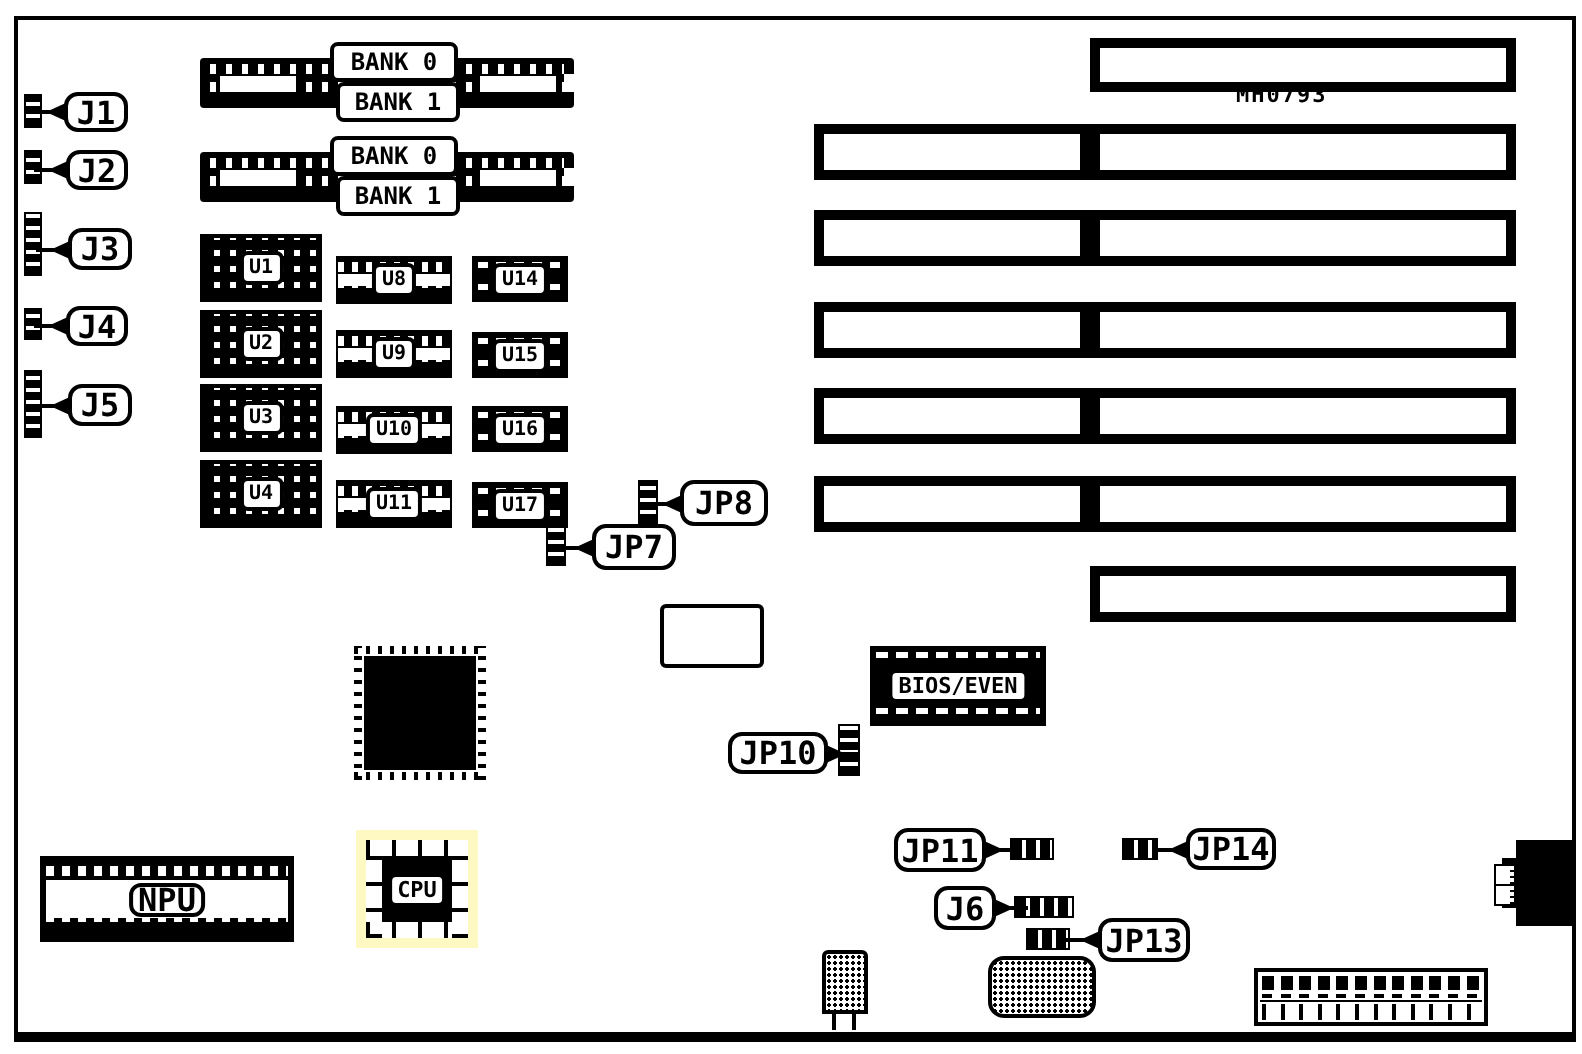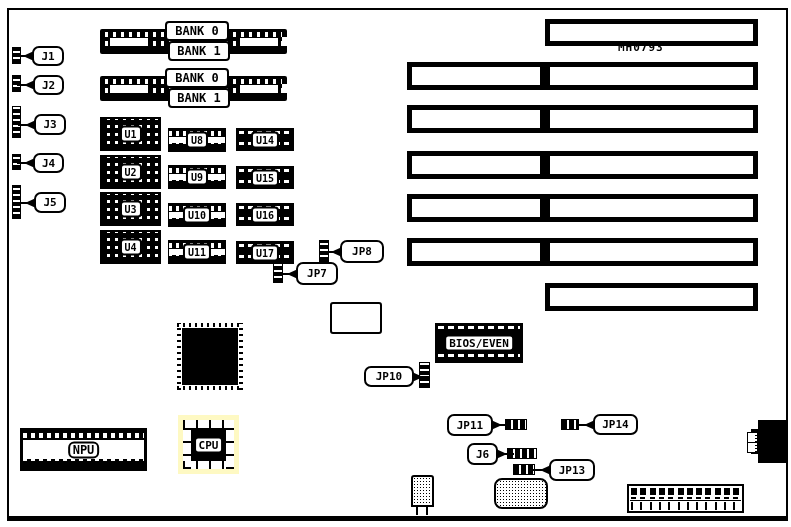--- a/index.html
+++ b/index.html
@@ -3,21 +3,21 @@
 <meta charset="utf-8">
 <style>
   html,body{margin:0;padding:0;background:#fff;}
   #stage{position:relative;width:791px;height:527px;background:#fff;overflow:hidden;
          font-family:"DejaVu Sans Mono","Liberation Mono",monospace;color:#000;}
   .abs{position:absolute;}
   
   .board-outline{left:7px;top:8px;width:777px;height:506px;border:2px solid #000;border-bottom-width:5px;}
   
   .callout{background:#fff;border:2px solid #000;border-radius:7px;display:flex;align-items:center;justify-content:center;
-           font-size:11px;font-weight:bold;z-index:6;}
+           font-size:16px;font-weight:bold;z-index:6;}
   .callout.pt-left::before{content:"";position:absolute;right:100%;top:50%;margin-top:-5px;
            border:5px solid transparent;border-right:11px solid #000;}
   .callout.pt-left::after{content:"";position:absolute;right:calc(100% + 9px);top:50%;margin-top:-1px;width:9px;height:2px;background:#000;}
   .callout.pt-right::before{content:"";position:absolute;left:100%;top:50%;margin-top:-5px;
            border:5px solid transparent;border-left:11px solid #000;}
   .callout.pt-right::after{content:"";position:absolute;left:calc(100% + 9px);top:50%;margin-top:-1px;width:9px;height:2px;background:#000;}
   
   .pins-v{background:repeating-linear-gradient(0deg,#000 0 4px,#fff 4px 6px);border:1px solid #000;z-index:2;}
   .pins-h{background:repeating-linear-gradient(90deg,#000 0 5px,#fff 5px 7px);border:1px solid #000;z-index:2;}
   
@@ -48,21 +48,21 @@
     background-size:100% 5px,100% 5px,100% 6px;
     background-position:0 2px,0 calc(100% - 7px),0 center;
     background-repeat:no-repeat;}
   
   .dip-sm{background-color:#000;border:1px solid #000;
     background-image:
       repeating-linear-gradient(90deg,#fff 0 5px,transparent 5px 9px),
       repeating-linear-gradient(90deg,#fff 0 5px,transparent 5px 9px);
     background-size:calc(100% - 4px) 3px,calc(100% - 4px) 3px;
     background-position:2px 2px,2px calc(100% - 5px);
-    background-repeat:no-repeat;padding-left:10px;}
+    background-repeat:no-repeat;}
   .chip-label{position:absolute;left:50%;top:50%;transform:translate(-50%,-50%);
       background:#fff;border:2px solid #000;border-radius:4px;padding:0 3px;
       font-size:10px;font-weight:bold;line-height:13px;white-space:nowrap;z-index:5;}
   
   .romchip{background-color:#000;
     background-image:
       repeating-linear-gradient(90deg,#fff 0 6px,transparent 6px 10px),
       repeating-linear-gradient(90deg,#fff 0 6px,transparent 6px 10px);
     background-size:calc(100% - 6px) 3px,calc(100% - 6px) 3px;
     background-position:3px 3px,3px calc(100% - 6px);
@@ -276,21 +276,21 @@
   <div class="abs callout pt-left" style="left:549px;top:459px;width:42px;height:18px">
       <span>JP13</span>
     </div>
 
 
   <div class="abs din" style="left:758px;top:420px;width:28px;height:43px"></div>
   <div class="abs din-port" style="left:747px;top:432px;width:9px;height:9px"></div>
   <div class="abs din-port" style="left:747px;top:442px;width:9px;height:9px"></div>
 
   <div class="abs npu-socket" style="left:20px;top:428px;width:121px;height:37px">
-      <span class="chip-label" style="font-size:12px;border-radius:6px">NPU</span>
+      <span class="chip-label" style="font-size:16px;border-radius:6px">NPU</span>
     </div>
 
   <div class="abs cpu-socket" style="left:178px;top:415px;width:61px;height:59px">
     <div class="cpu-ring"></div>
     <div class="cpu-core"></div>
     <span class="chip-label" style="font-size:11px">CPU</span>
   </div>
 
   <div class="abs stipple cap" style="left:411px;top:475px;width:19px;height:28px"></div>
   <div class="abs stipple blob" style="left:494px;top:478px;width:50px;height:27px"></div>

